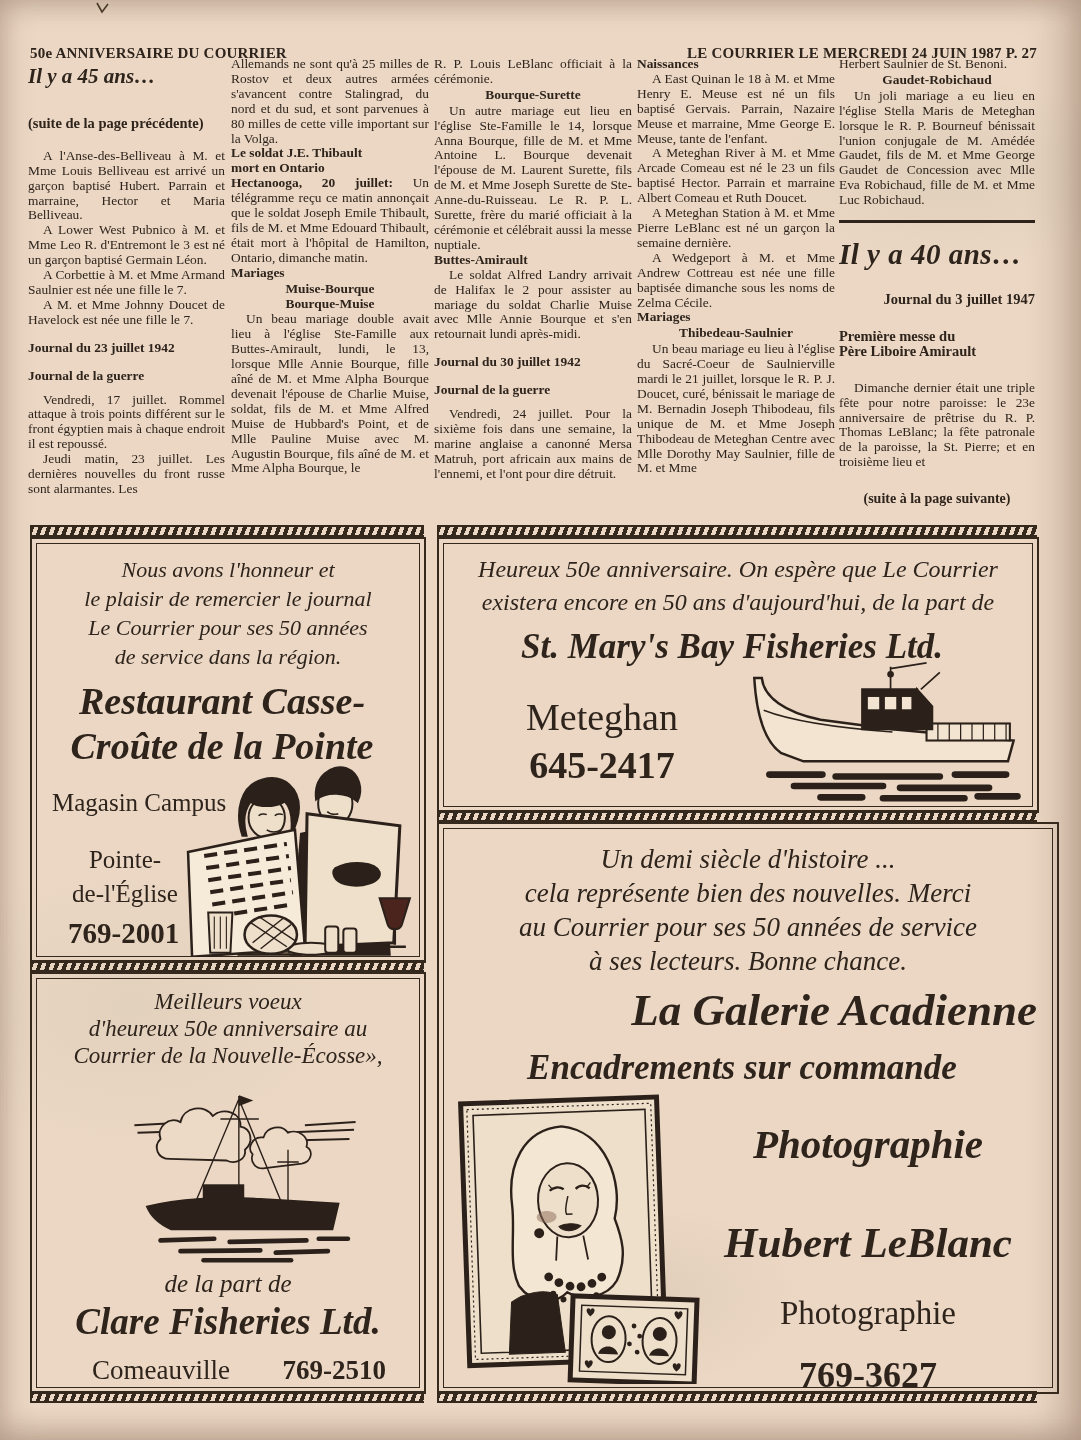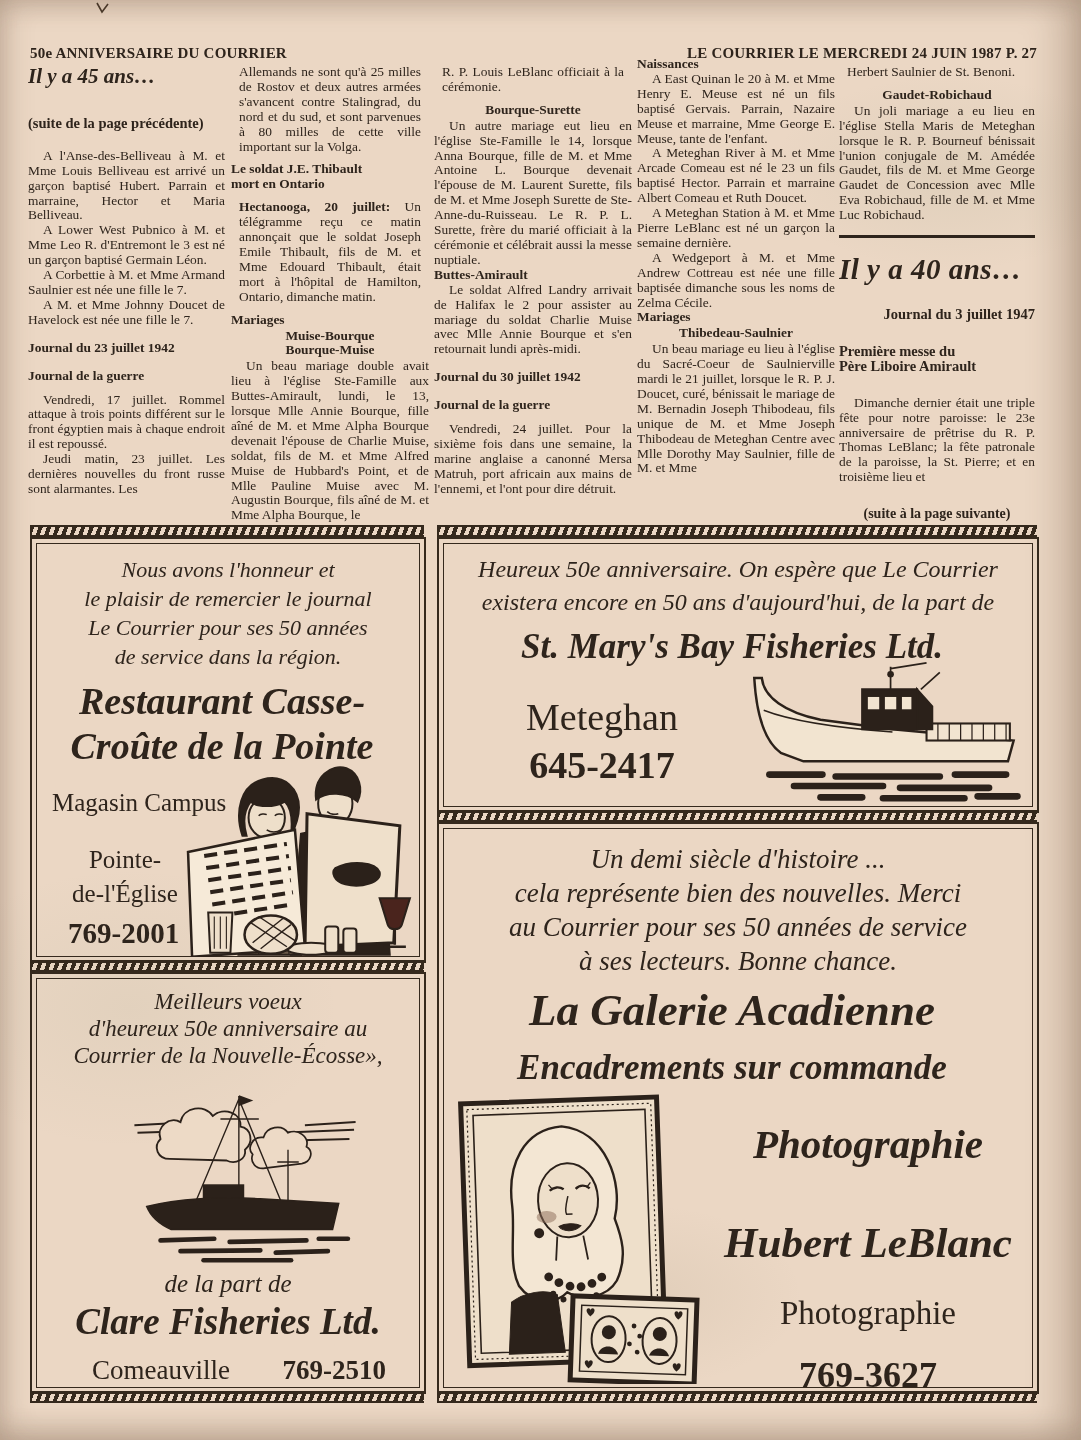--- a/index.html
+++ b/index.html
@@ -16,39 +16,39 @@
   .page::after{content:"";position:absolute;inset:0;pointer-events:none;
     box-shadow: inset -24px 0 32px rgba(92,62,40,.22), inset 14px 0 24px rgba(92,62,40,.10),
                 inset 0 -14px 22px rgba(92,62,40,.14), inset 0 10px 18px rgba(92,62,40,.07);}
   .hdr{position:absolute;top:34px;left:30px;right:44px;display:flex;justify-content:space-between;
        font-weight:bold;font-size:15px;letter-spacing:.2px;margin-top:11px;}
   .col{position:absolute;top:57px;width:197px;height:478px;overflow:hidden;
        font-size:13.4px;line-height:14.9px;text-align:justify;}
   #c1{left:28px;}#c2{left:231px;width:198px;}#c3{left:434px;width:198px;}
   #c4{left:637px;width:198px;}#c5{left:839px;width:196px;}
   .p{margin:0;text-indent:15px;}
-  .p0{margin:8px;text-indent:0;}
+  .p0{margin:0;text-indent:0;}
   .b{font-weight:bold;}
   .pre{white-space:pre-line;}
   .hsec{font-weight:bold;margin:13px 0 9px;text-indent:0;}
   .hsub{font-weight:bold;margin:0;text-indent:0;}
   .hcen{font-weight:bold;text-align:center;margin:1px 0;}
   .title45{font-size:21px;font-style:italic;font-weight:bold;margin:12px 0 32px;text-align:left;}
   .suite{font-weight:bold;font-size:14.5px;margin:0 0 18px;text-align:left;}
   .rule5{border:none;border-top:3px solid #2e241c;margin:12px 0 24px;}
   .title40{font-size:29px;font-style:italic;font-weight:bold;letter-spacing:.5px;margin:0 0 30px;text-align:left;}
   .h47{font-weight:bold;font-size:14.5px;margin:0 0 22px;text-align:right;}
   .h47b{font-weight:bold;font-size:14.5px;margin:0 0 22px;text-align:left;}
   .suite2{font-weight:bold;font-size:14px;margin:22px 0 0;text-align:center;}
   
   .ad{position:absolute;border:2px solid #35291d;outline:1px solid #35291d;outline-offset:-7px;}
   #ad-restaurant{left:30px;top:537px;width:392px;height:422px;}
   #ad-clare{left:30px;top:972px;width:392px;height:418px;}
   #ad-stmarys{left:437px;top:537px;width:598px;height:272px;}
-  #ad-galerie{left:437px;top:822px;width:598px;height:568px;}
+  #ad-galerie{left:437px;top:822px;width:598px;height:568px;padding-left:20px;}
   .rope{position:absolute;height:8px;border-top:2px solid #35291d;border-bottom:2px solid #35291d;
         background:repeating-linear-gradient(110deg,#35291d 0 4px,transparent 4px 8px);}
   #rope-a{left:30px;top:525px;width:394px;}
   #rope-b{left:437px;top:525px;width:600px;}
   #rope-c{left:437px;top:810px;width:600px;}
   #rope-d{left:30px;top:960px;width:394px;}
   #rope-e{left:30px;top:1391px;width:394px;}
   #rope-f{left:437px;top:1391px;width:600px;}
   .admsg{position:absolute;left:10px;right:10px;font-style:italic;text-align:center;}
   .adtitle{position:absolute;left:8px;right:20px;font-weight:bold;font-style:italic;text-align:center;}
@@ -61,21 +61,21 @@
   .rest-phone{left:36px;top:378px;font-size:29px;font-weight:bold;}
   .rest-art{right:4px;top:216px;width:238px;height:202px;}
   
   #ad-stmarys .admsg{top:14px;font-size:24px;line-height:33px;}
   #ad-stmarys .adtitle{top:88px;font-size:35px;}
   .stm-place{left:58px;top:156px;width:210px;text-align:center;font-size:38px;}
   .stm-phone{left:52px;top:204px;width:222px;text-align:center;font-size:38px;font-weight:bold;}
   .stm-art{left:300px;top:122px;width:288px;height:142px;}
   
   #ad-galerie .admsg{top:18px;font-size:27px;line-height:34px;}
-  .gal-title1{top:160px;font-size:45px;}
+  .gal-title1{top:160px;font-size:45px;text-align:right;}
   .gal-title2{top:224px;font-size:35px;}
   .gal-art{left:14px;top:268px;width:256px;height:292px;}
   .gal-right{left:268px;top:296px;width:322px;text-align:center;}
   .gal-service{font-size:41px;font-weight:bold;font-style:italic;margin:0 0 50px;}
   .gal-name{font-size:43px;font-weight:bold;font-style:italic;margin:0 0 28px;}
   .gal-place{font-size:33px;margin:0 0 22px;}
   .gal-phone{font-size:36px;font-weight:bold;margin:0;}
   
   #ad-clare .admsg{top:14px;font-size:23px;line-height:27px;}
   .clare-art{left:72px;top:102px;width:282px;height:192px;}
@@ -130,21 +130,21 @@
     <p class="p">Un autre mariage eut lieu en l'église Ste-Famille le 14, lorsque Anna Bourque, fille de M. et Mme Antoine L. Bourque devenait l'épouse de M. Laurent Surette, fils de M. et Mme Joseph Surette de Ste-Anne-du-Ruisseau. Le R. P. L. Surette, frère du marié officiait à la cérémonie et célébrait aussi la messe nuptiale.</p>
     <div class="hsub">Buttes-Amirault</div>
     <p class="p">Le soldat Alfred Landry arrivait de Halifax le 2 pour assister au mariage du soldat Charlie Muise avec Mlle Annie Bourque et s'en retournait lundi après-midi.</p>
     <div class="hsec">Journal du 30 juillet 1942</div>
     <div class="hsec">Journal de la guerre</div>
     <p class="p">Vendredi, 24 juillet. Pour la sixième fois dans une semaine, la marine anglaise a canonné Mersa Matruh, port africain aux mains de l'ennemi, et l'ont pour dire détruit.</p>
   </div>
 
   <div class="col" id="c4">
     <div class="hsub">Naissances</div>
-    <p class="p">A East Quinan le 20 à M. et Mme Henry E. Meuse est né un fils baptisé Gervais. Parrain, Nazaire Meuse et marraine, Mme George E. Meuse, tante de l'enfant.</p>
+    <p class="p">A East Quinan le 18 à M. et Mme Henry E. Meuse est né un fils baptisé Gervais. Parrain, Nazaire Meuse et marraine, Mme George E. Meuse, tante de l'enfant.</p>
     <p class="p">A Meteghan River à M. et Mme Arcade Comeau est né le 23 un fils baptisé Hector. Parrain et marraine Albert Comeau et Ruth Doucet.</p>
     <p class="p">A Meteghan Station à M. et Mme Pierre LeBlanc est né un garçon la semaine dernière.</p>
     <p class="p">A Wedgeport à M. et Mme Andrew Cottreau est née une fille baptisée dimanche sous les noms de Zelma Cécile.</p>
     <div class="hsub">Mariages</div>
     <div class="hcen">Thibedeau-Saulnier</div>
     <p class="p">Un beau mariage eu lieu à l'église du Sacré-Coeur de Saulnierville mardi le 21 juillet, lorsque le R. P. J. Doucet, curé, bénissait le mariage de M. Bernadin Joseph Thibodeau, fils unique de M. et Mme Joseph Thibodeau de Meteghan Centre avec Mlle Dorothy May Saulnier, fille de M. et Mme</p>
   </div>
 
   <div class="col" id="c5">
     <p class="p0">Herbert Saulnier de St. Benoni.</p>

